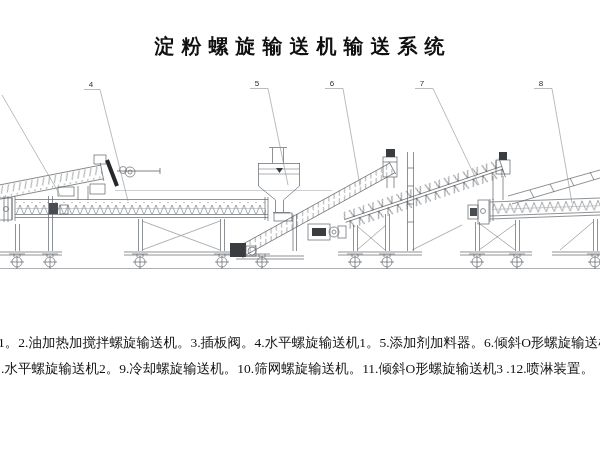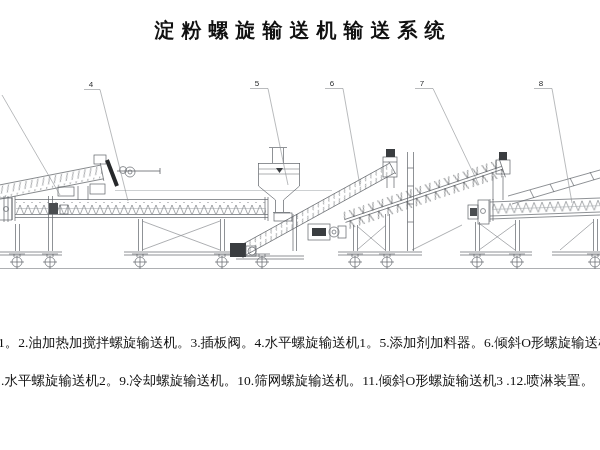--- a/index.html
+++ b/index.html
@@ -2,28 +2,28 @@
 <html><head>
 <meta charset="utf-8">
 <style>
   html,body{margin:0;padding:0;}
   body{
     width:600px;height:450px;position:relative;overflow:hidden;
     background:#ffffff;
     font-family:"Liberation Serif","DejaVu Serif",serif;
   }
   .drawing-title{
-    position:absolute;top:17px;left:0;width:600px;
+    position:absolute;top:33px;left:0;width:600px;
     text-align:center;font-size:20px;font-weight:600;color:#111;
     letter-spacing:1px;white-space:nowrap;
   }
   .diagram-svg{position:absolute;top:0;left:0;}
   .caption{position:absolute;white-space:nowrap;font-size:13.5px;color:#111;}
   .caption.l1{top:334px;left:-2px;}
-  .caption.l2{top:360px;left:1px;margin-top:12px;}
+  .caption.l2{top:360px;left:1px;}
 </style>
 </head>
 <body>
 
 <div class="drawing-title">淀 粉 螺 旋 输 送 机 输 送 系 统</div>
 
 <svg class="diagram-svg" width="600" height="450" viewBox="0 0 600 450" fill="none" stroke="#5f6368" stroke-width="0.7" font-family="Liberation Sans, sans-serif">
   <defs>
     <pattern id="vpat" width="8" height="12" patternUnits="userSpaceOnUse">
       <path d="M0,11 L4,1 L8,11" stroke="#6b6f73" stroke-width="0.6" fill="none"></path>

